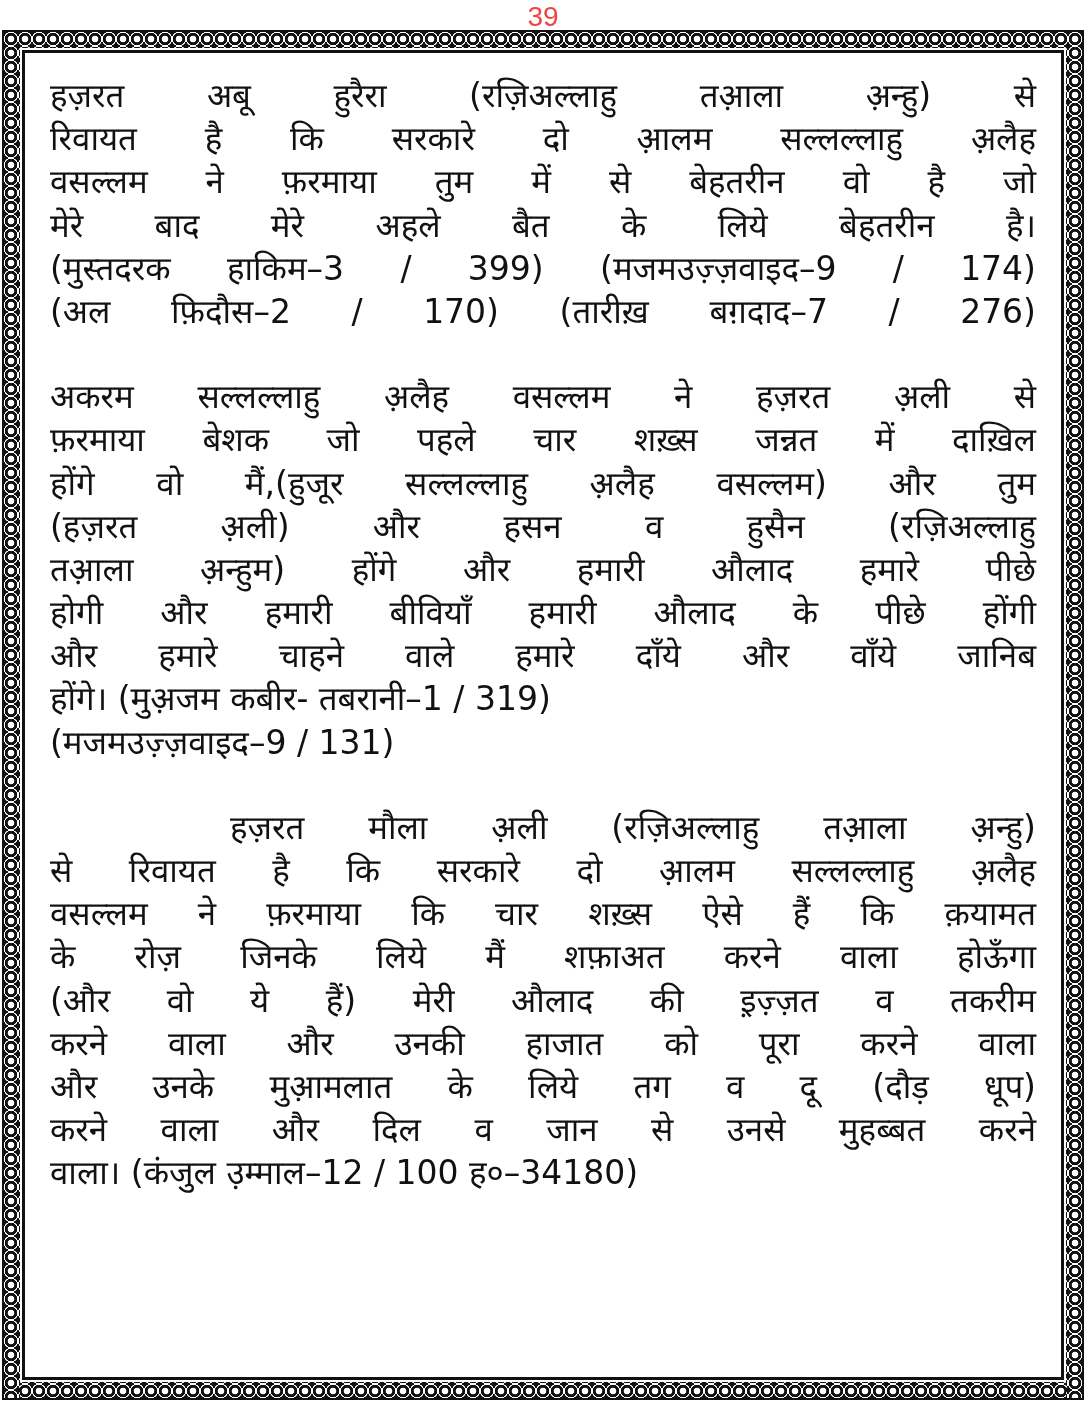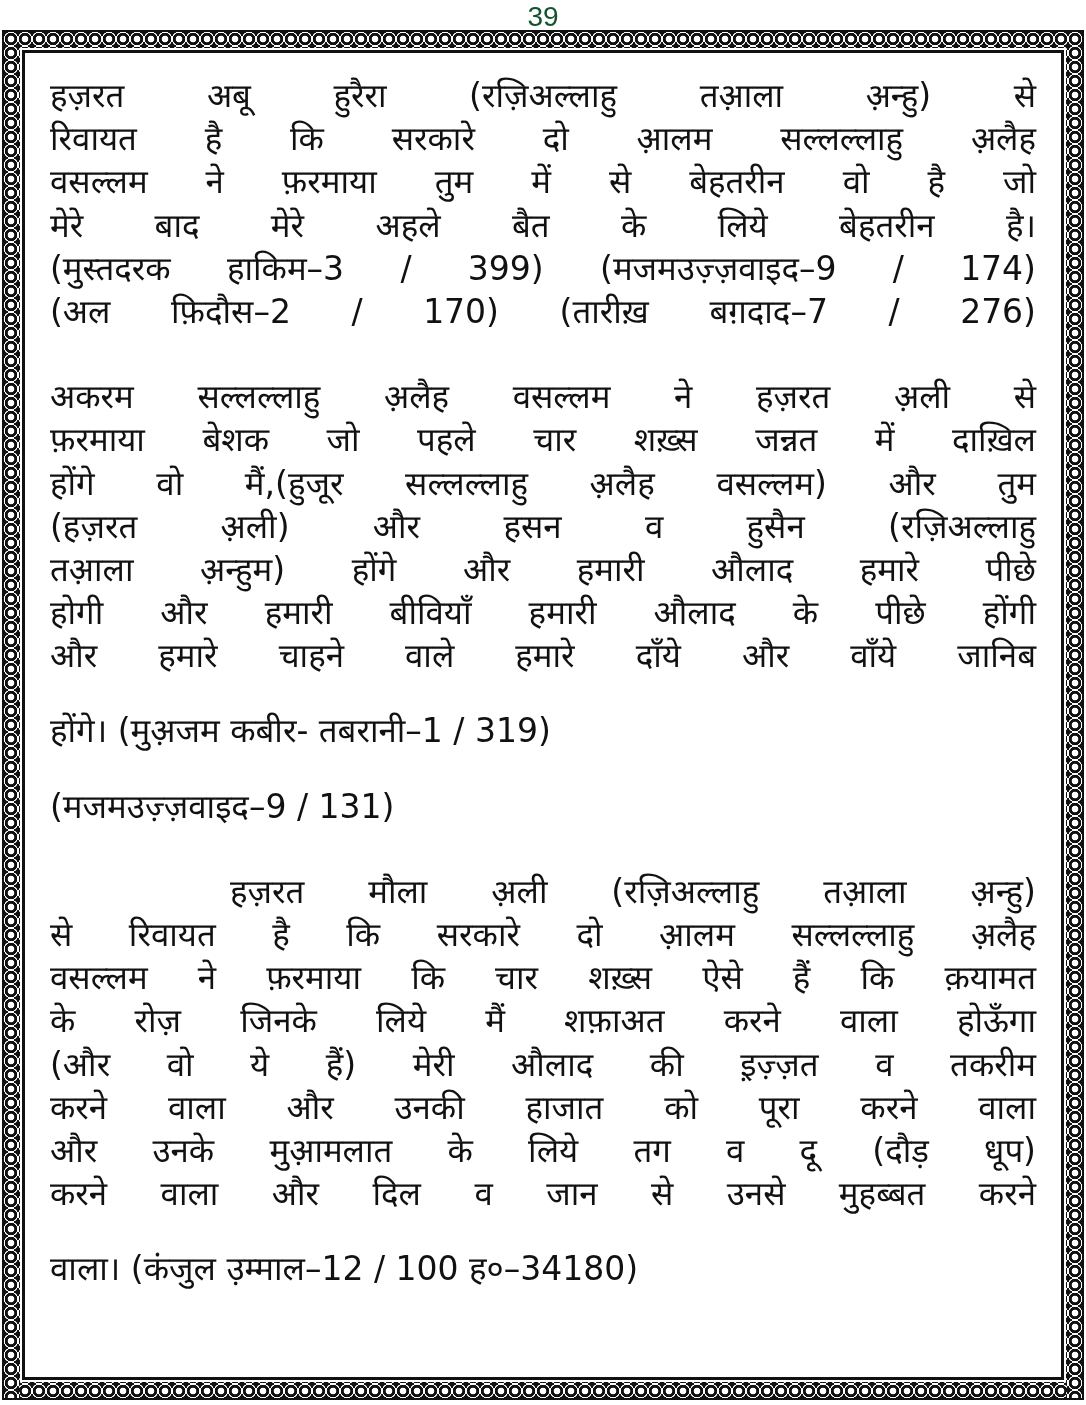--- a/index.html
+++ b/index.html
@@ -1,31 +1,31 @@
 <!DOCTYPE html>
 <html><head>
 <meta charset="utf-8">
 <style>
   html, body { margin:0; padding:0; background:#ffffff; }
   body { width:1086px; height:1405px; position:relative; overflow:hidden; font-family:"DejaVu Sans", "Liberation Sans", sans-serif; color:#111; }
-  .page-number { position:absolute; top:0; left:0; width:1086px; text-align:center; font-family:"Liberation Sans", sans-serif; font-size:28px; line-height:34px; color:#14532d; }
+  .page-number { position:absolute; top:0; left:0; width:1086px; text-align:center; font-family:"Liberation Sans", sans-serif; font-size:28px; line-height:34px; color:#ef4444; }
   .frame { position:absolute; left:2px; top:30px; width:1082px; height:1370px; box-sizing:border-box; }
   .band { position:absolute; background-color:#111;
     background-image: radial-gradient(circle at 50% 50%, #fff 0 3.2px, #111 3.6px 6px, #fff 6.4px 7px, transparent 7.4px);
     background-size:14px 14px; }
   .band.top { left:0; top:0; width:100%; height:18px; background-position:2px 2px; }
   .band.bottom { left:0; bottom:0; width:100%; height:18px; background-position:2px 2px; }
   .band.left { left:0; top:0; width:18px; height:100%; background-position:2px 2px; }
   .band.right { right:0; top:0; width:18px; height:100%; background-position:2px 2px; }
   .outer-rule { position:absolute; left:0; top:0; right:0; bottom:0; border:2px solid #111; }
   .inner-rule { position:absolute; left:20px; top:20px; right:20px; bottom:20px; border:3px solid #111; background:#fff; }
   .content { position:absolute; left:50px; top:74px; width:986px; }
   .para { margin:0; font-size:33px; line-height:43.2px; text-align:justify; text-align-last:auto; }
   .line { display:block; text-align:justify; text-align-last:justify; white-space:nowrap; height:43.2px; }
-  .line.last { text-align-last:left;margin-top:32px; }
+  .line.last { text-align-last:left; }
   .line.indent { padding-left:180px; }
   .gap { height:42px; }
 </style>
 </head>
 <body>
 
 <div class="page-number">39</div>
 
 <div class="frame">
   <div class="band top"></div>

